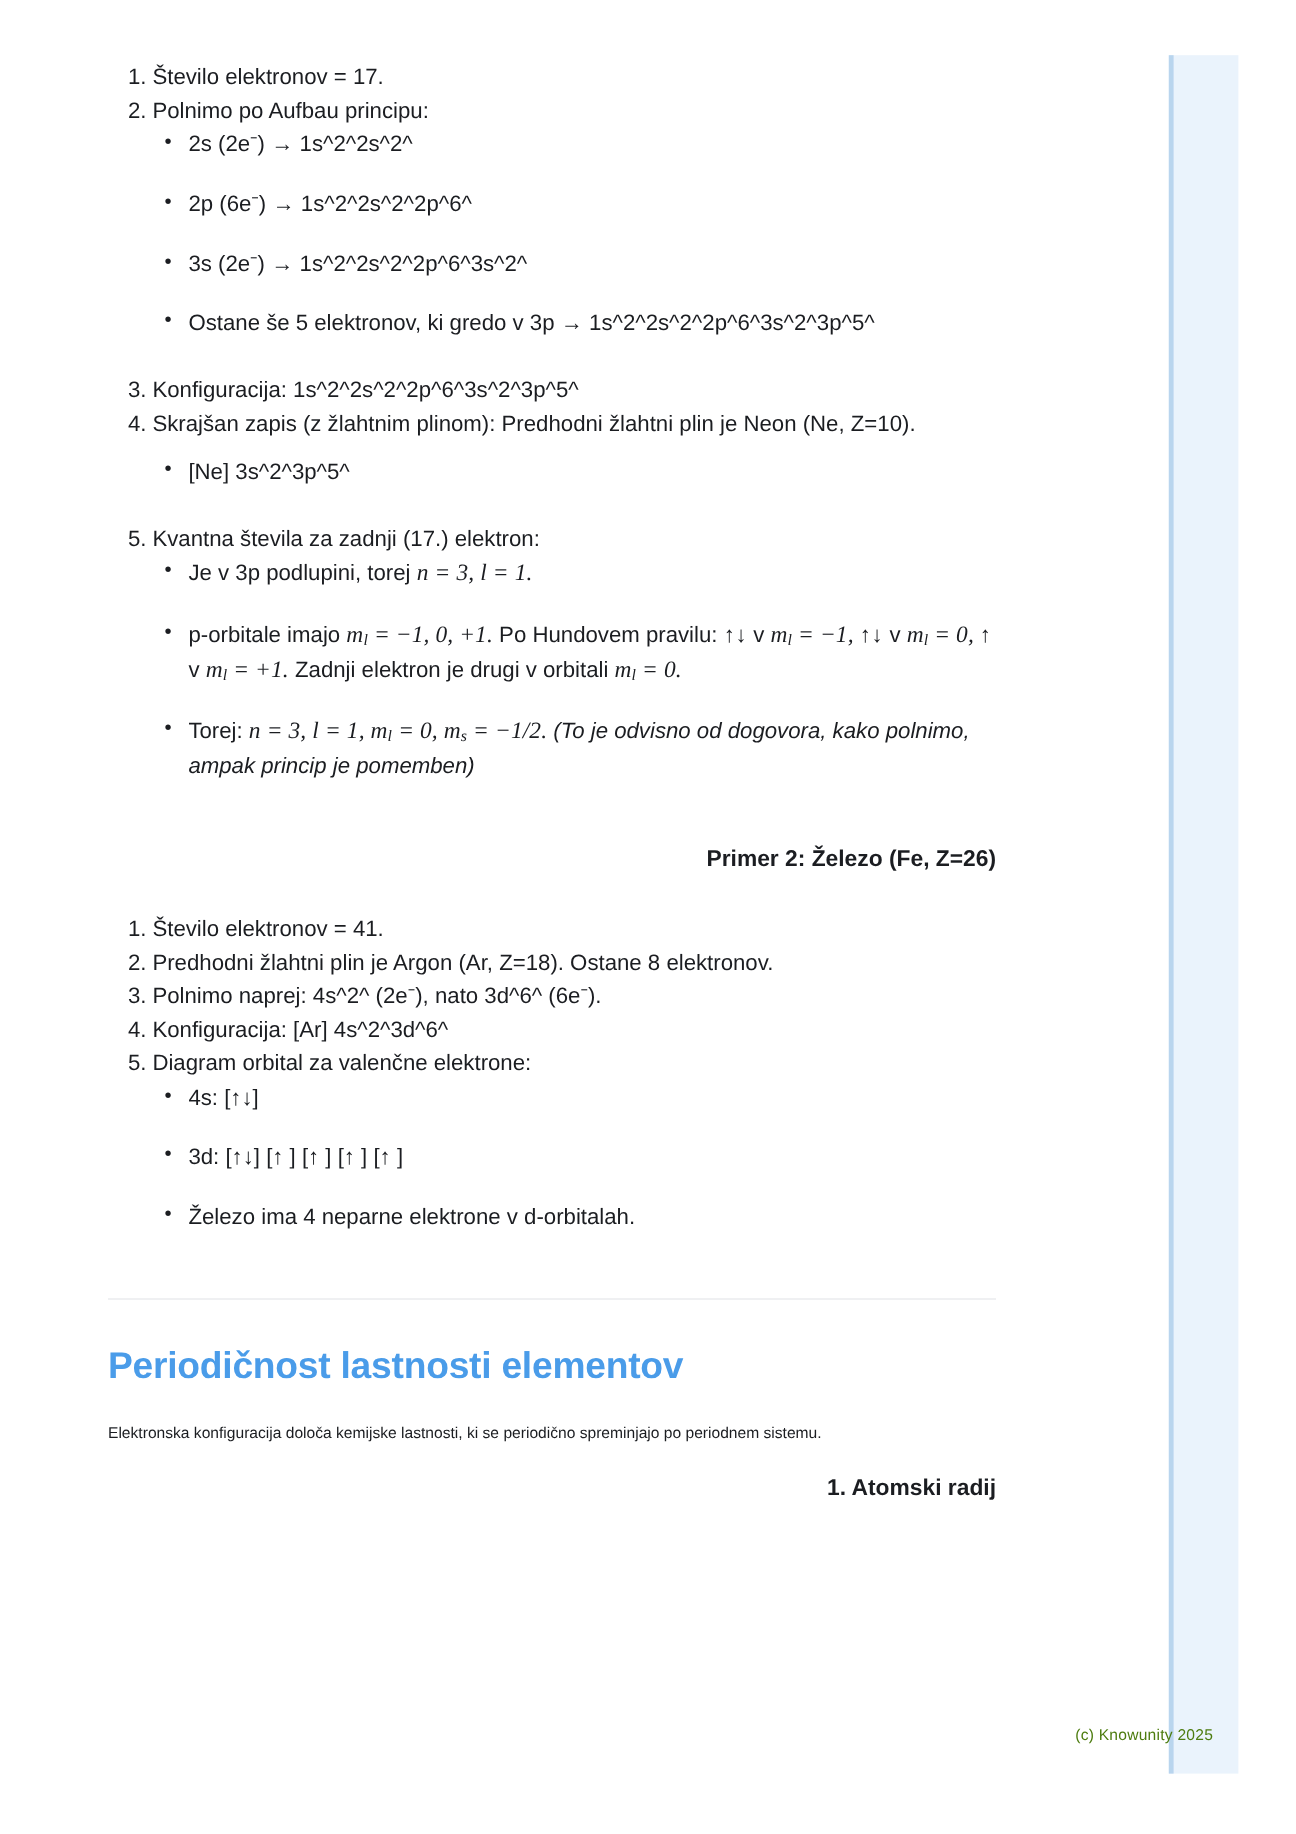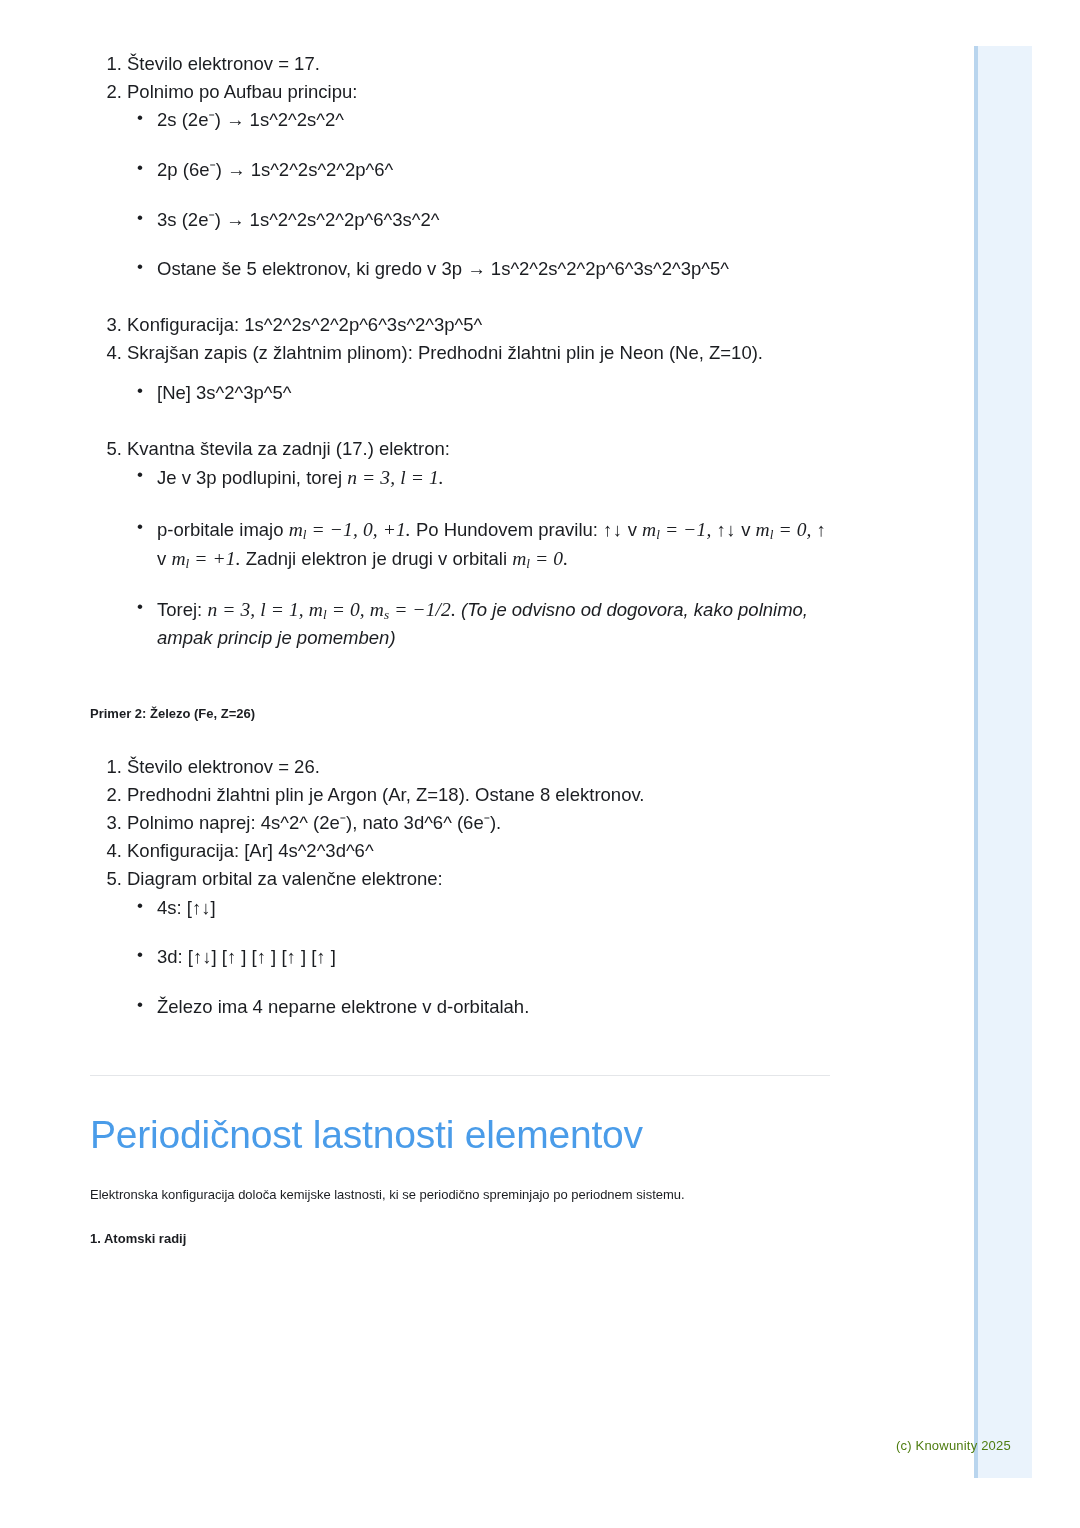--- a/index.html
+++ b/index.html
@@ -120,28 +120,29 @@
     line-height: 0;
   }
   .note-italic {
     font-style: italic;
     font-size: 18.5px;
   }
   .arrowpair { letter-spacing: .5px; }
 
   
   .h-bold {
-    font-size: 13px;
+    font-size: 19px;
     font-weight: 700;
     color: #1b1d21;
     margin: 0;
+    text-align: right;
   }
   .h-blue {
-    font-size: 39px;
-    font-weight: 400;
+    font-size: 31px;
+    font-weight: 700;
     color: #4a9ce9;
     margin: 0;
     letter-spacing: -0.2px;
   }
   p.body-text {
     font-size: 13px;
     line-height: 1.62;
     color: #1b1d21;
     margin: 0;
     text-align: justify;
@@ -235,21 +236,21 @@
 
     <div class="blockgap-d"></div>
 
     <h3 class="h-bold">Primer 2: Železo (Fe, Z=26)</h3>
 
     <div class="blockgap-e"></div>
 
     <ol class="numbered">
       <li class="row-gap-2">
         <span class="num">1.</span>
-        <span class="li-body">Število elektronov = 26.</span>
+        <span class="li-body">Število elektronov = 41.</span>
       </li>
       <li class="row-gap-2">
         <span class="num">2.</span>
         <span class="li-body">Predhodni žlahtni plin je Argon (Ar, Z=18). Ostane 8 elektronov.</span>
       </li>
       <li class="row-gap-2">
         <span class="num">3.</span>
         <span class="li-body">Polnimo naprej: 4s^2^ (2e⁻), nato 3d^6^ (6e⁻).</span>
       </li>
       <li class="row-gap-2">

